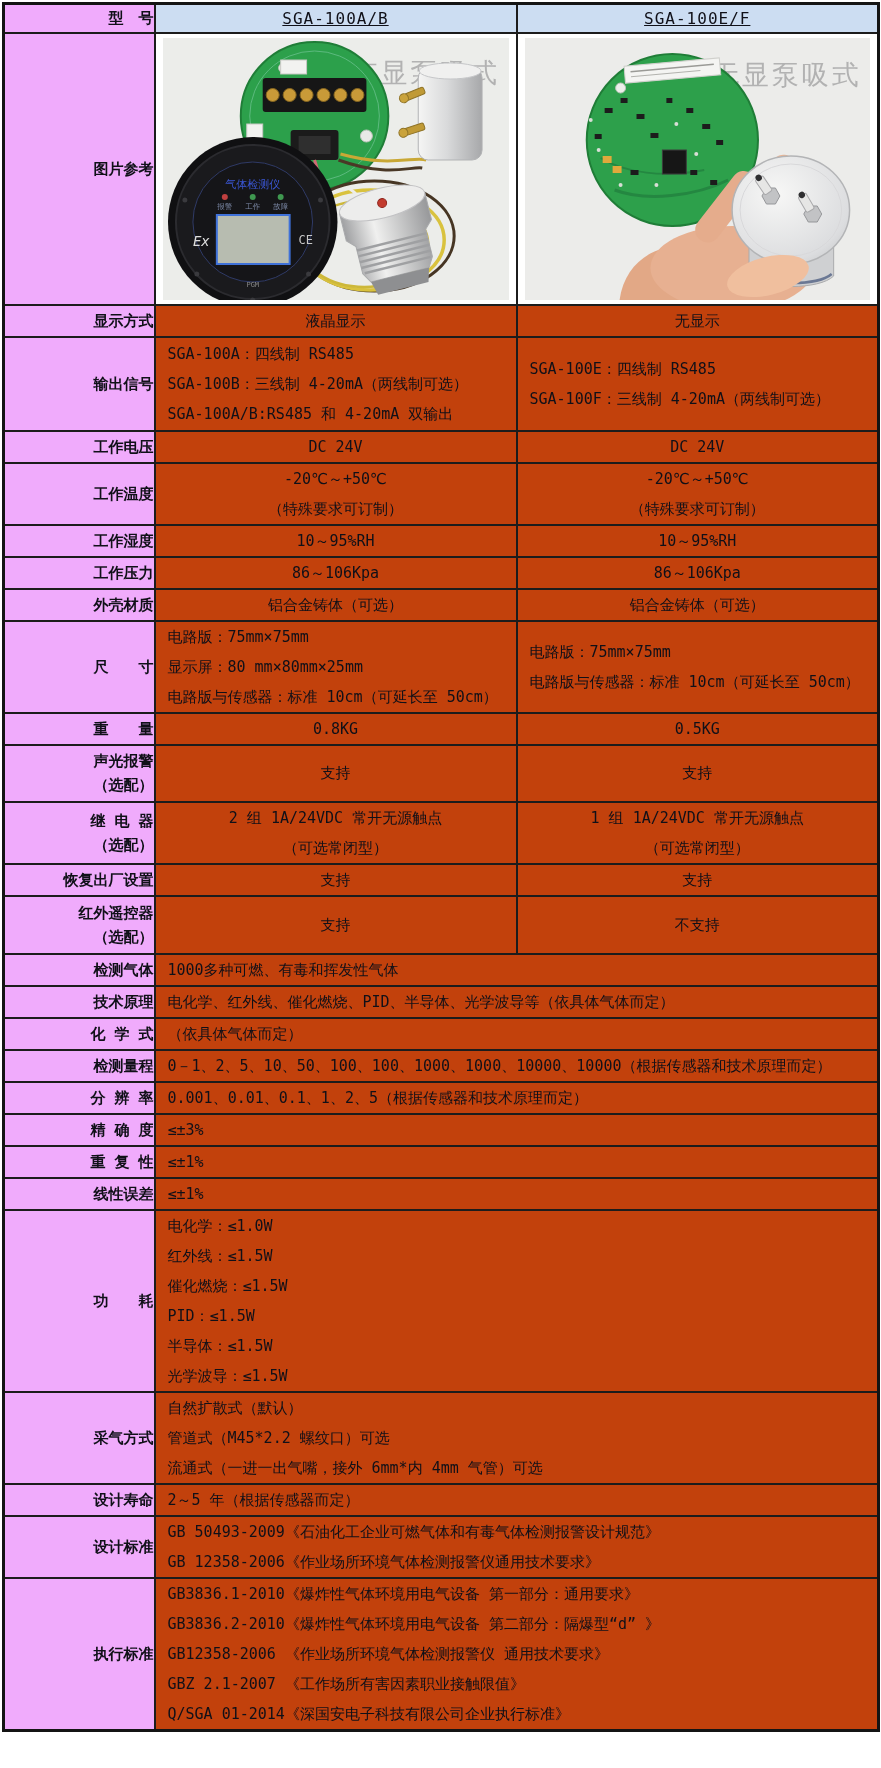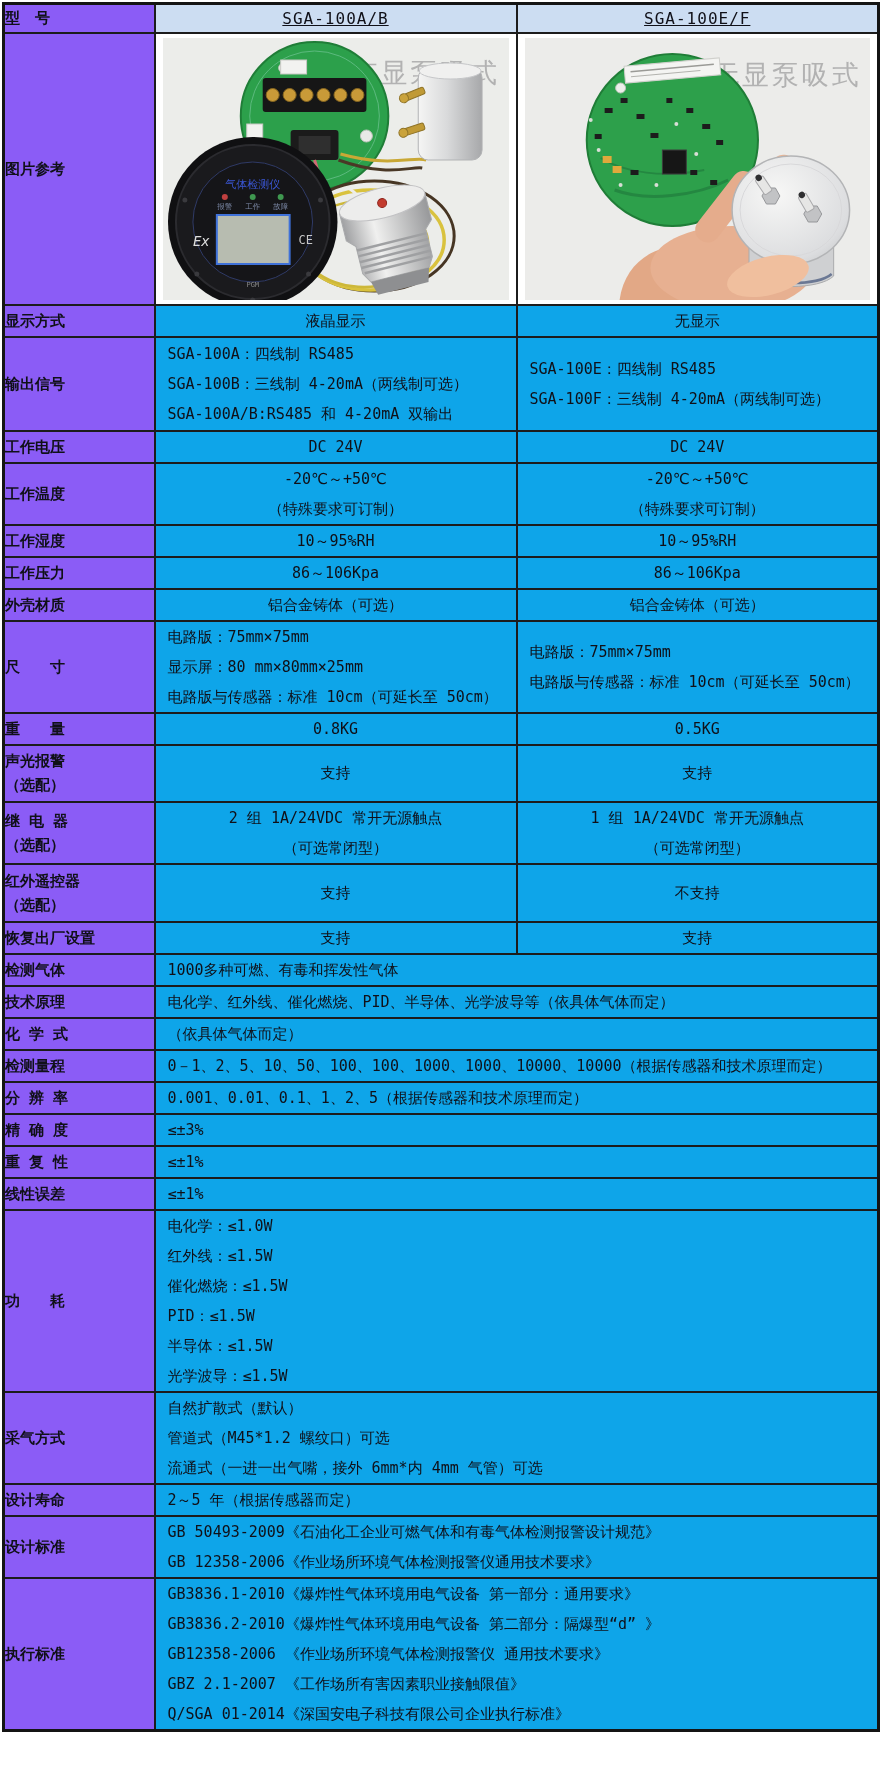--- a/index.html
+++ b/index.html
@@ -7,22 +7,22 @@
     width:881px;height:1768px;background:#ffffff;
     font-family:"DejaVu Sans Mono","DejaVu Sans","Liberation Sans",sans-serif;
     color:#101018;
   }
   table.spec{
     border-collapse:collapse;table-layout:fixed;
     width:875px;margin:2px 0 0 2px;
     border:3px solid #141414;
   }
   td{border:2px solid #1c1c1c;padding:0;overflow:hidden;vertical-align:middle;}
-  .lbl{background:#8b5cf6;text-align:left;font-weight:bold;font-size:15px;line-height:24px;}
-  .val{background:#0ea5e9;font-size:15px;}
+  .lbl{background:#f0abfc;text-align:right;font-weight:bold;font-size:15px;line-height:24px;}
+  .val{background:#c2410c;font-size:15px;}
   .hdr{background:#ccddf2;text-align:center;font-size:16px;letter-spacing:1px;text-decoration:underline;}
   .c{text-align:center;}
   .l{text-align:left;padding-left:12px;}
   .ln{line-height:30px;white-space:nowrap;}
   .photo-cell{background:#ffffff;padding:4px 7px;}
   .photo{position:relative;width:100%;height:262px;background:#ecedea;}
   .photo svg{display:block;width:100%;height:100%;}
 </style>
 </head>
 <body>
@@ -371,42 +371,42 @@
     <td class="val c">
       <div class="ln">2 组 1A/24VDC 常开无源触点</div>
           <div class="ln">（可选常闭型）</div>
     </td>
     <td class="val c">
       <div class="ln">1 组 1A/24VDC 常开无源触点</div>
           <div class="ln">（可选常闭型）</div>
     </td>
   </tr>
 
+  <tr style="height:30px">
+    <td class="lbl">
+          <div>恢复出厂设置</div>
+        </td>
+    <td class="val c">
+          <div class="ln">支持</div>
+        </td>
+    <td class="val c">
+          <div class="ln">支持</div>
+        </td>
+  </tr>
+
   <tr style="height:58px">
     <td class="lbl">
       <div>红外遥控器</div>
           <div>（选配）</div>
     </td>
     <td class="val c">
           <div class="ln">支持</div>
         </td>
     <td class="val c">
           <div class="ln">不支持</div>
-        </td>
-  </tr>
-
-  <tr style="height:30px">
-    <td class="lbl">
-          <div>恢复出厂设置</div>
-        </td>
-    <td class="val c">
-          <div class="ln">支持</div>
-        </td>
-    <td class="val c">
-          <div class="ln">支持</div>
         </td>
   </tr>
 
   <tr style="height:28px">
     <td class="lbl">
           <div>检测气体</div>
         </td>
     <td class="val l" colspan="2">
           <div class="ln">1000多种可燃、有毒和挥发性气体</div>
         </td>
@@ -479,21 +479,21 @@
       <div class="ln">半导体：≤1.5W</div>
       <div class="ln">光学波导：≤1.5W</div>
     </td>
   </tr>
   <tr style="height:87px">
     <td class="lbl">
           <div>采气方式</div>
         </td>
     <td class="val l" colspan="2">
       <div class="ln">自然扩散式（默认）</div>
-      <div class="ln">管道式（M45*1.2 螺纹口）可选</div>
+      <div class="ln">管道式（M45*2.2 螺纹口）可选</div>
       <div class="ln">流通式（一进一出气嘴，接外 6mm*内 4mm 气管）可选</div>
     </td>
   </tr>
   <tr style="height:27px">
     <td class="lbl">
           <div>设计寿命</div>
         </td>
     <td class="val l" colspan="2">
           <div class="ln">2～5 年（根据传感器而定）</div>
         </td>

